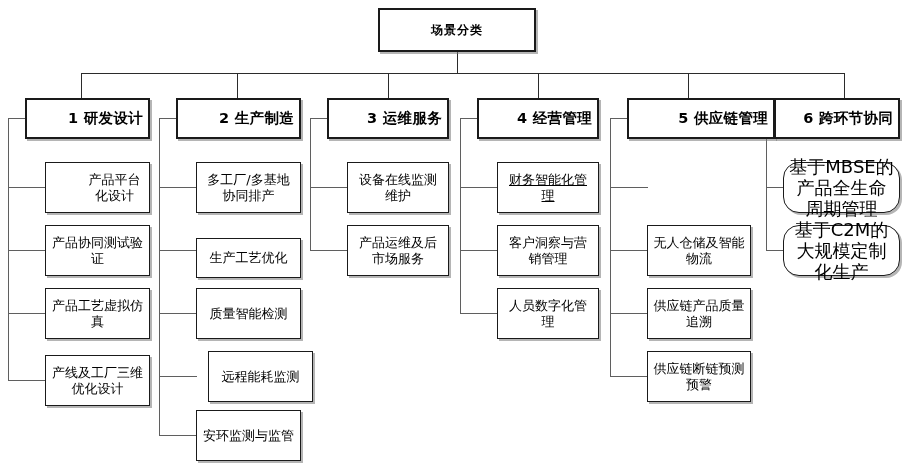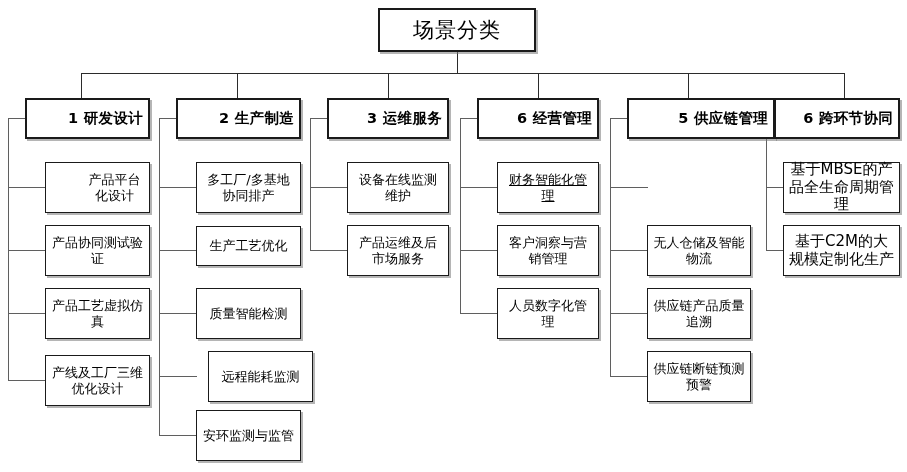--- a/index.html
+++ b/index.html
@@ -32,38 +32,39 @@
     color: #000000;
     line-height: 1.18;
     z-index: 3;
   }
   .node-inner {
     padding: 0 5px;
     width: 100%;
   }
 
   .root {
-    font-size: 21px;
-    font-weight: normal;
+    font-size: 12px;
+    font-weight: bold;
     letter-spacing: 1px;
     border-width: 2px;
   }
   .cat {
     font-size: 14.5px;
     font-weight: bold;
     letter-spacing: 0.3px;
     border-width: 2px;
     text-align: right;
   }
   .leaf {
     font-size: 13px;
     font-weight: normal;
   }
   .leaf-sm {
-    font-size: 15px;
+    font-size: 18px;
+    border-radius: 16px;
   }
 
   
   .conn {
     position: absolute;
     background: #5f5f5f;
     z-index: 1;
   }
   .conn.v { width: 1px; }
   .conn.h { height: 1px; }
@@ -129,21 +130,21 @@
   <div class="node cat" style="left:25px; top:98px; width:125px; height:41px;">
     <div class="node-inner">1 研发设计</div>
   </div>
   <div class="node cat" style="left:176px; top:98px; width:125px; height:41px;">
     <div class="node-inner">2 生产制造</div>
   </div>
   <div class="node cat" style="left:327px; top:98px; width:122px; height:41px;">
     <div class="node-inner">3 运维服务</div>
   </div>
   <div class="node cat" style="left:477px; top:98px; width:122px; height:41px;">
-    <div class="node-inner">6 经营管理</div>
+    <div class="node-inner">4 经营管理</div>
   </div>
   <div class="node cat" style="left:627px; top:98px; width:148px; height:41px;">
     <div class="node-inner">5 供应链管理</div>
   </div>
   <div class="node cat" style="left:774px; top:98px; width:126px; height:41px;">
     <div class="node-inner">6 跨环节协同</div>
   </div>
 
   <div class="node leaf" style="left:45px; top:162px; width:105px; height:51px;padding-left:34px;">
     <div class="node-inner">产品平台化设计</div>
@@ -154,21 +155,21 @@
   <div class="node leaf" style="left:45px; top:288px; width:105px; height:51px;">
     <div class="node-inner">产品工艺虚拟仿真</div>
   </div>
   <div class="node leaf" style="left:45px; top:355px; width:105px; height:51px;">
     <div class="node-inner">产线及工厂三维优化设计</div>
   </div>
 
   <div class="node leaf" style="left:196px; top:162px; width:105px; height:51px;">
     <div class="node-inner">多工厂/多基地协同排产</div>
   </div>
-  <div class="node leaf" style="left:196px; top:226px; width:105px; height:40px;">
+  <div class="node leaf" style="left:196px; top:238px; width:105px; height:40px;">
     <div class="node-inner">生产工艺优化</div>
   </div>
   <div class="node leaf" style="left:196px; top:288px; width:105px; height:51px;">
     <div class="node-inner">质量智能检测</div>
   </div>
   <div class="node leaf" style="left:196px; top:351px; width:105px; height:51px;margin-left:12px;">
     <div class="node-inner">远程能耗监测</div>
   </div>
   <div class="node leaf" style="left:196px; top:410px; width:105px; height:51px;justify-content:flex-end;">
     <div class="node-inner">安环监测与监管</div>

